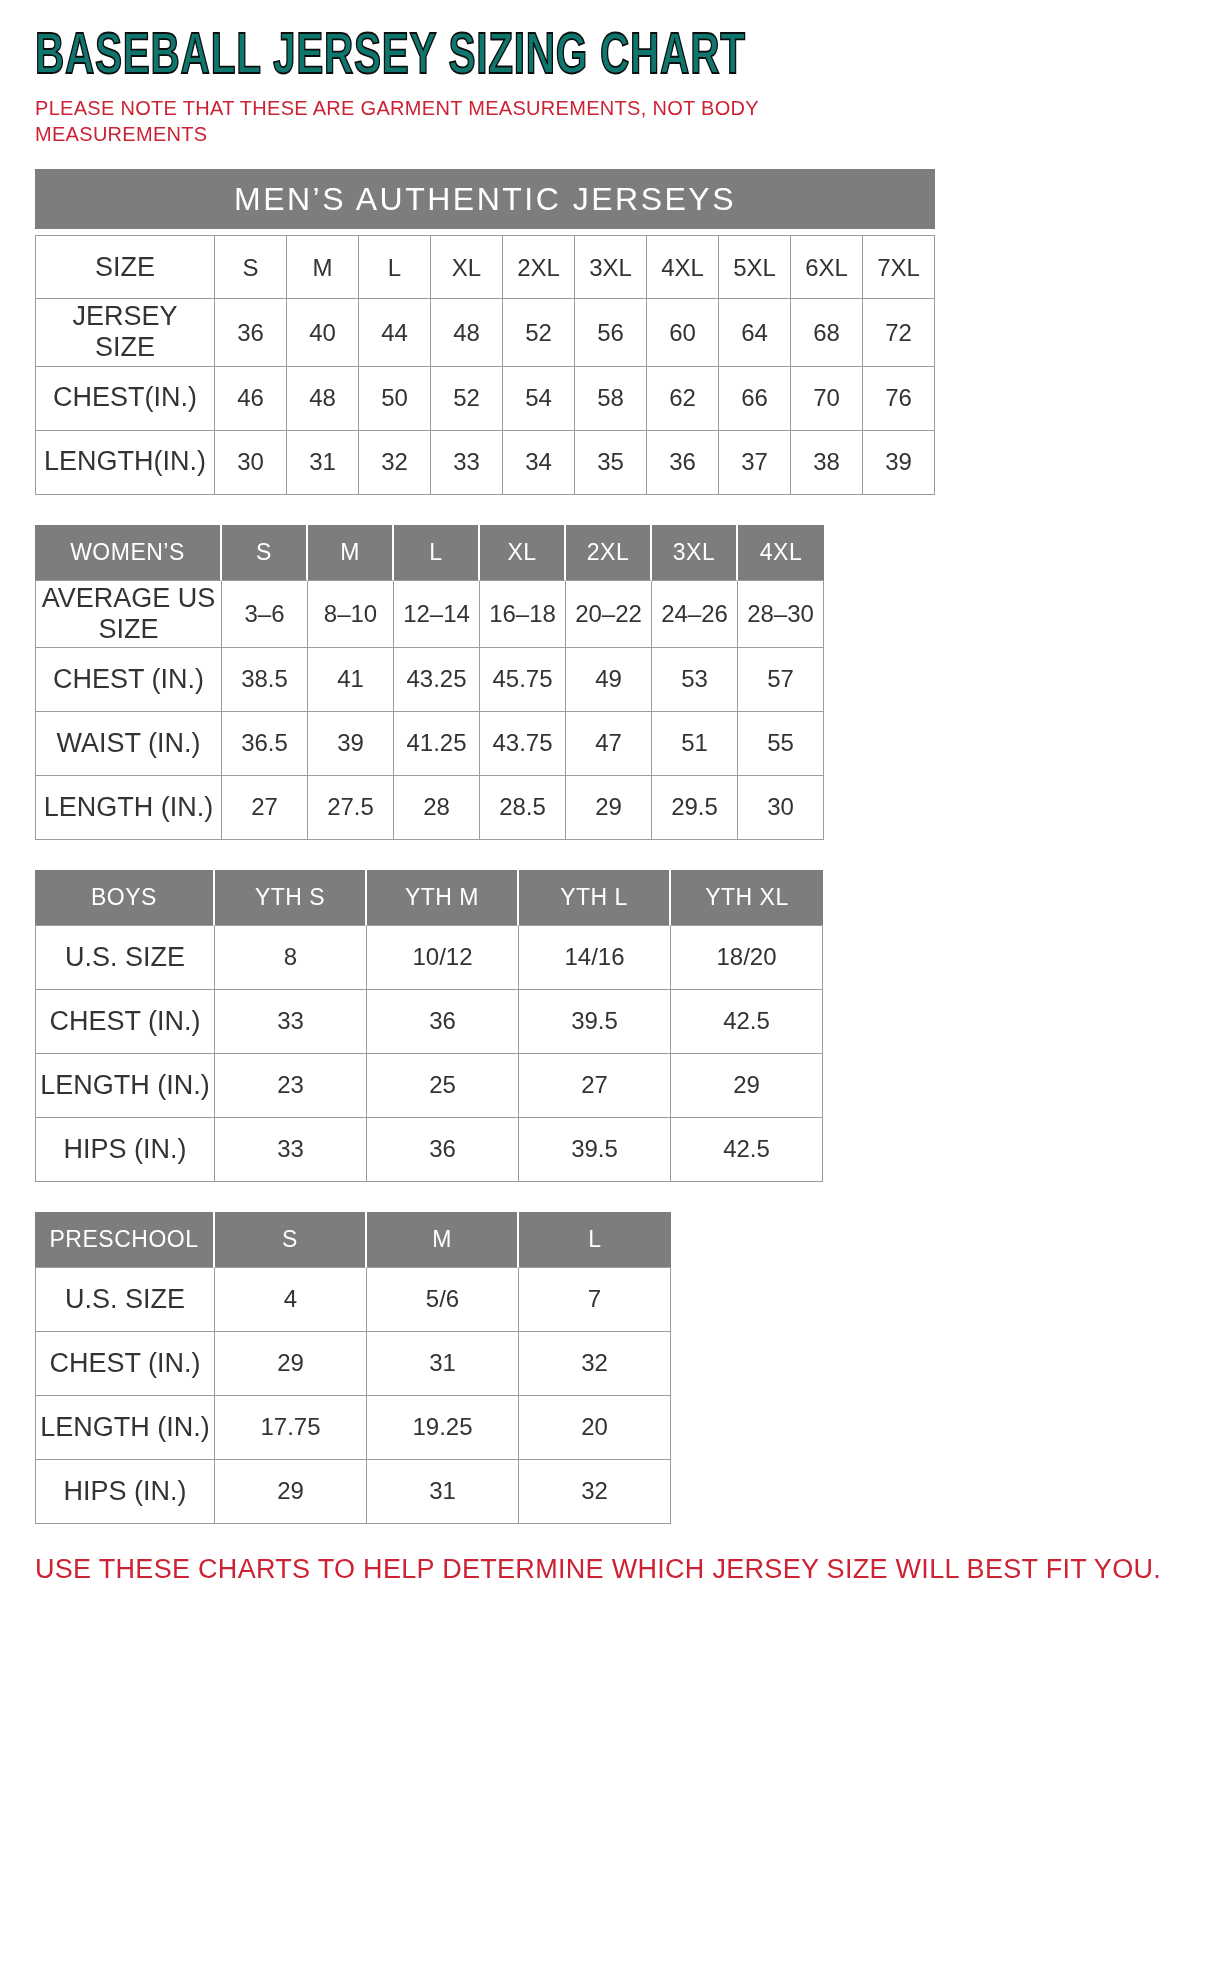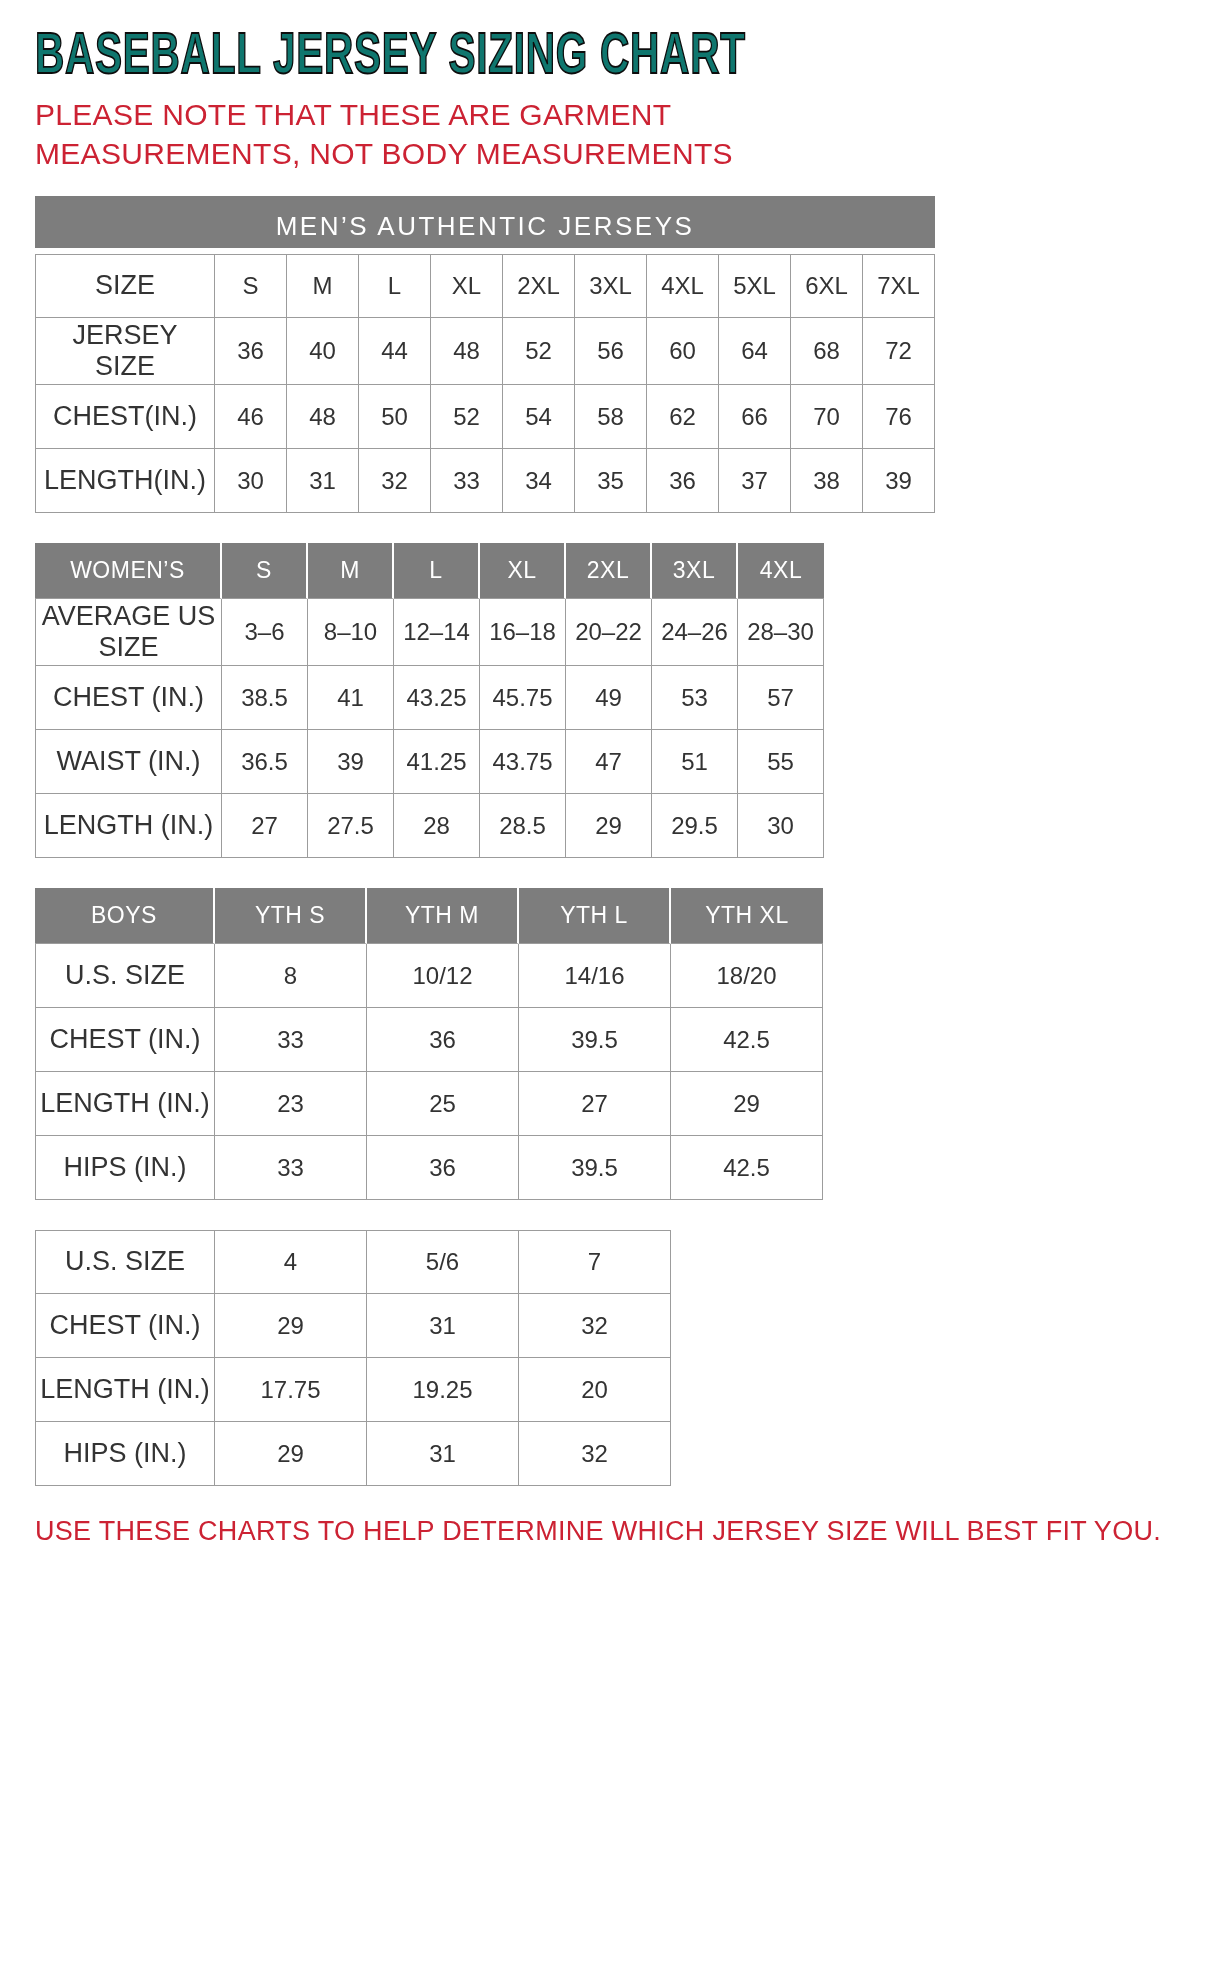--- a/index.html
+++ b/index.html
@@ -27,43 +27,43 @@
   .title .squeeze {
     display: inline-block;
     transform: scaleX(0.70);
     transform-origin: 0 50%;
     -webkit-text-stroke: 1.8px #0d0d0d;
     letter-spacing: 1px;
   }
   .note {
     margin: 0 0 22px 0;
     max-width: 890px;
-    font-size: 30px;
+    font-size: 20px;
     line-height: 1.32;
     color: var(--accent-red, #cc2233);
     letter-spacing: 0.3px;
   }
   .footer-note {
     margin: 14px 0 0 0;
     font-size: 27px;
     color: var(--accent-red, #cc2233);
     letter-spacing: 0.3px;
     white-space: nowrap;
   }
 
   
   .size-table { margin: 0 0 30px 0; }
 
   .banner {
     background: var(--header-bg, #7d7d7d);
     color: var(--header-text, #fff);
     text-align: center;
-    height: 52px;
+    height: 60px;
     line-height: 60px;
-    font-size: 26px;
+    font-size: 32px;
     letter-spacing: 2.5px;
     margin-bottom: 6px;
   }
   section[data-table="0"] .banner { width: 900px; }
 
   table {
     border-collapse: separate;
     border-spacing: 0;
     table-layout: fixed;
   }
@@ -301,20 +301,26 @@
     </section>
   <section class="size-table" data-table="3">
       <table id="table-preschool">
         <colgroup>
           <col class="label">
           <col class="data">
           <col class="data">
           <col class="data">
         </colgroup>
         <tbody>
+          <tr class="gray">
+            <td class="label">PRESCHOOL</td>
+            <td class="value">S</td>
+            <td class="value">M</td>
+            <td class="value">L</td>
+          </tr>
           <tr>
             <td class="label">U.S. SIZE</td>
             <td class="value">4</td>
             <td class="value">5/6</td>
             <td class="value">7</td>
           </tr>
           <tr>
             <td class="label">CHEST (IN.)</td>
             <td class="value">29</td>
             <td class="value">31</td>

